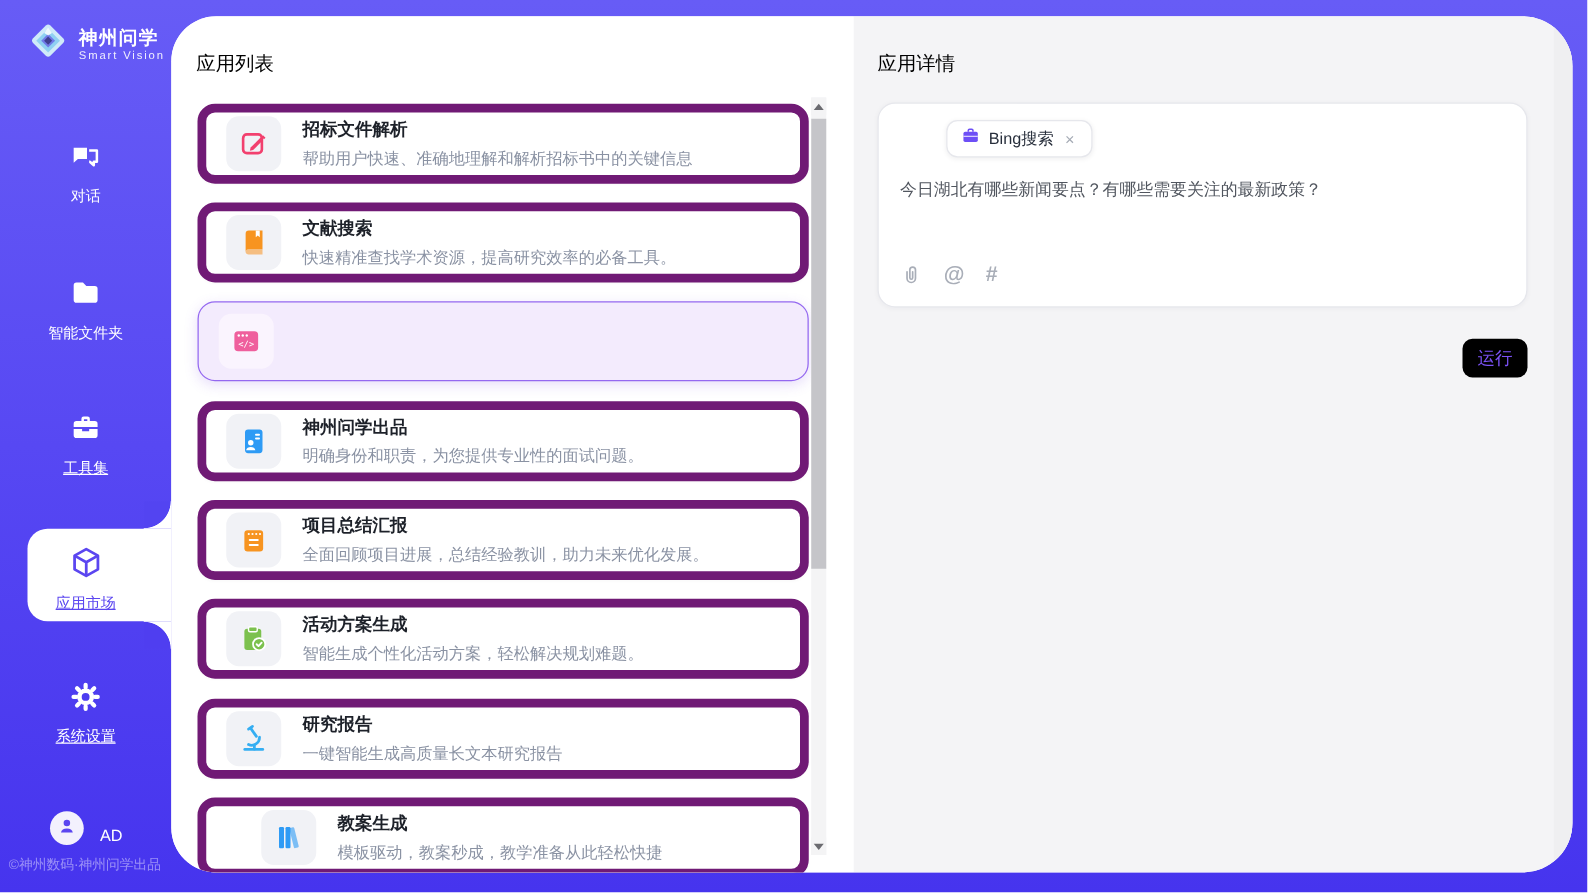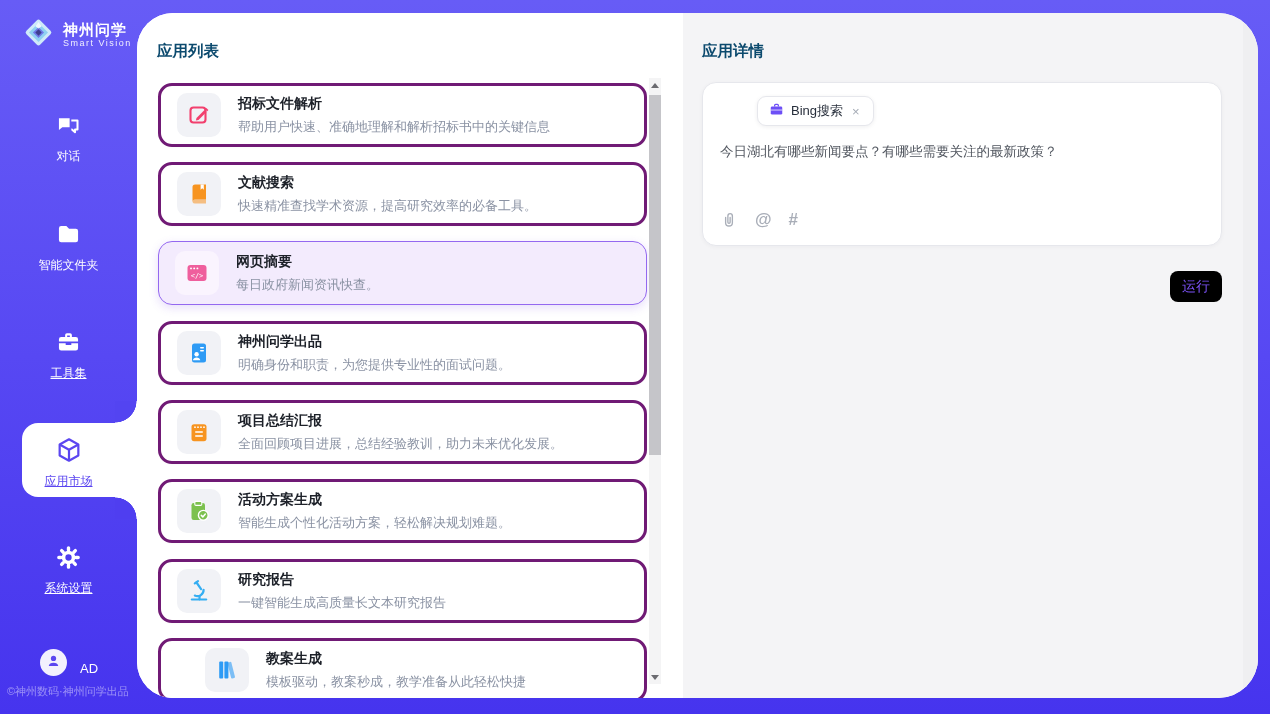--- a/index.html
+++ b/index.html
@@ -34,25 +34,25 @@
             align-items:center; justify-content:center; }
   .user-name { font-size:13px; color:#fff; }
   .sidebar-footer { position:absolute; left:7px; top:684px; font-size:11px; color:rgba(235,232,255,.5); white-space:nowrap; }
 
   
   .content { position:absolute; left:137px; top:13px; width:1121px; height:685px;
              background:#fff; border-radius:36px 40px 40px 36px; overflow:hidden; }
 
   
   .list-panel { position:absolute; left:0; top:0; width:546px; height:685px; background:#fff; }
-  .panel-title { font-size:15.5px; font-weight:bold; color:#0c4a6e; }
+  .panel-title { font-size:15.5px; font-weight:normal; color:#000000; }
   .list-panel .panel-title { position:absolute; left:20px; top:28px; }
 
   .app-card { position:absolute; left:21px; width:489px; height:64px; background:#fff;
-              border:3px solid #701a75; border-radius:14px; display:flex; align-items:center;
+              border:7px solid #701a75; border-radius:14px; display:flex; align-items:center;
               padding-left:16px; cursor:pointer; box-shadow:0 1px 2px rgba(20,20,40,.02); }
   .app-card.selected { background:#f3ebfd; border:1px solid #9468f0;
                        box-shadow:0 3px 10px rgba(120,70,230,.18); }
   .tile { width:44px; height:44px; border-radius:10px; background:#f1f2f6; flex:0 0 44px;
           display:flex; align-items:center; justify-content:center; }
   .app-card.selected .tile { background:#faf4fe; }
   .meta { margin-left:17px; display:flex; flex-direction:column; gap:5px; }
   .app-name { font-size:14px; font-weight:bold; color:#1d2129; }
   .app-desc { font-size:13px; color:#8a92a3; }
 
@@ -231,24 +231,20 @@
             <div class="tile">
               <span style="color: rgb(239, 95, 157); display: flex;">
                 <svg width="24" height="24" viewBox="0 0 24 24">
                   <rect x="2.5" y="4" width="19" height="16" rx="3" fill="currentColor"></rect>
                   <circle cx="6" cy="7.4" r=".95" fill="#fff"></circle>
                   <circle cx="9.2" cy="7.4" r=".95" fill="#fff"></circle>
                   <circle cx="12.4" cy="7.4" r=".95" fill="#fff"></circle>
                   <text x="12" y="16.8" font-size="7" fill="#fff" text-anchor="middle" font-family="DejaVu Sans Mono, monospace">&lt;/&gt;</text>
                 </svg>
               </span>
-            </div>
-            <div class="meta">
-              <div class="app-name">网页摘要</div>
-              <div class="app-desc">每日政府新闻资讯快查。</div>
             </div>
           </div>
           <div class="app-card" style="top: 308px;">
             <div class="tile">
               <span style="color: rgb(46, 155, 245); display: flex;">
                 <svg width="24" height="24" viewBox="0 0 24 24">
                   <rect x="5" y="2.5" width="14" height="19" rx="2.5" fill="currentColor"></rect>
                   <rect x="13" y="6" width="4" height="1.6" rx=".8" fill="#fff"></rect>
                   <rect x="13" y="9" width="4" height="1.6" rx=".8" fill="#fff"></rect>
                   <circle cx="9.6" cy="13.2" r="2.2" fill="#fff"></circle>

